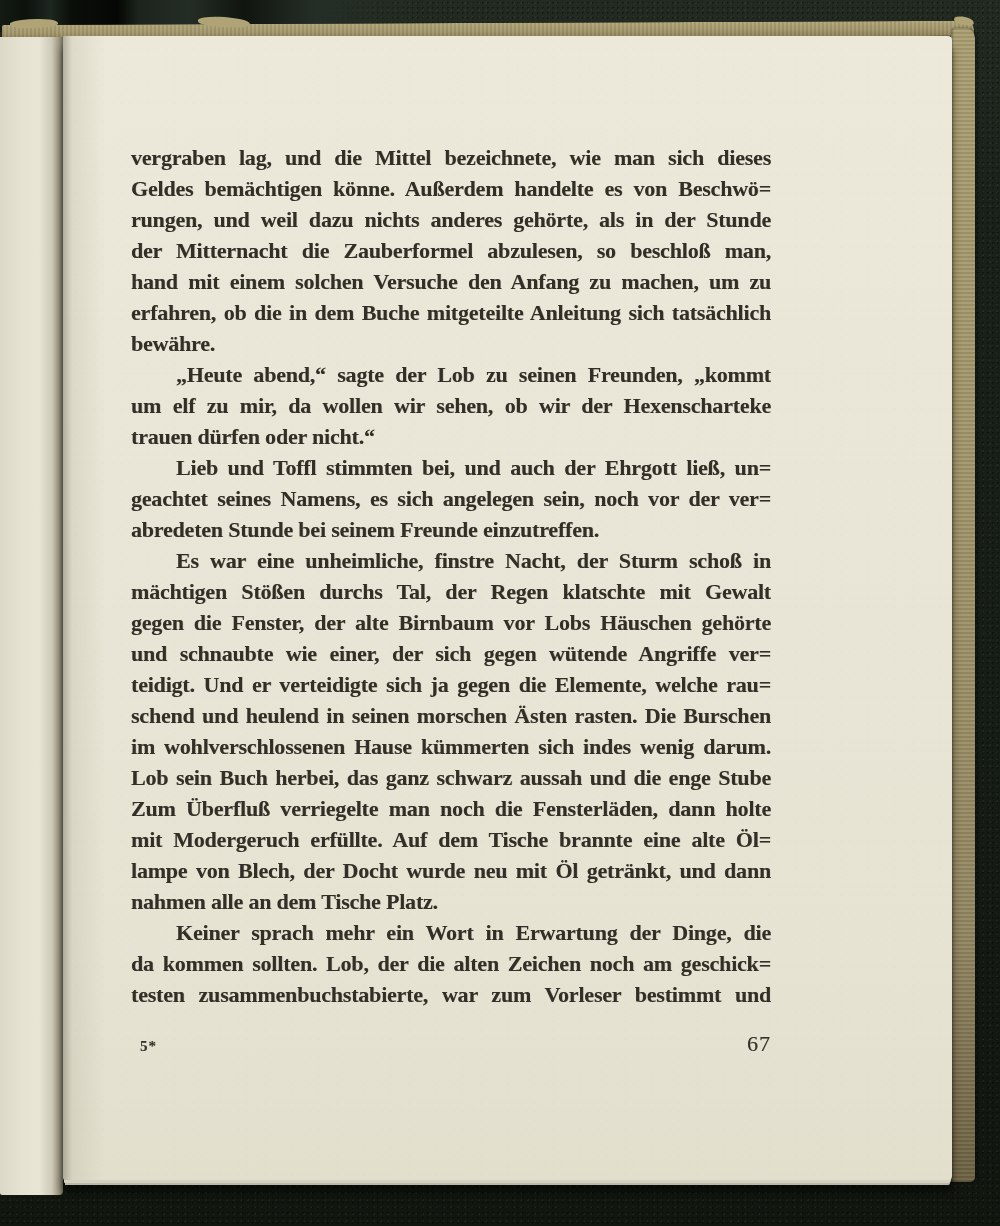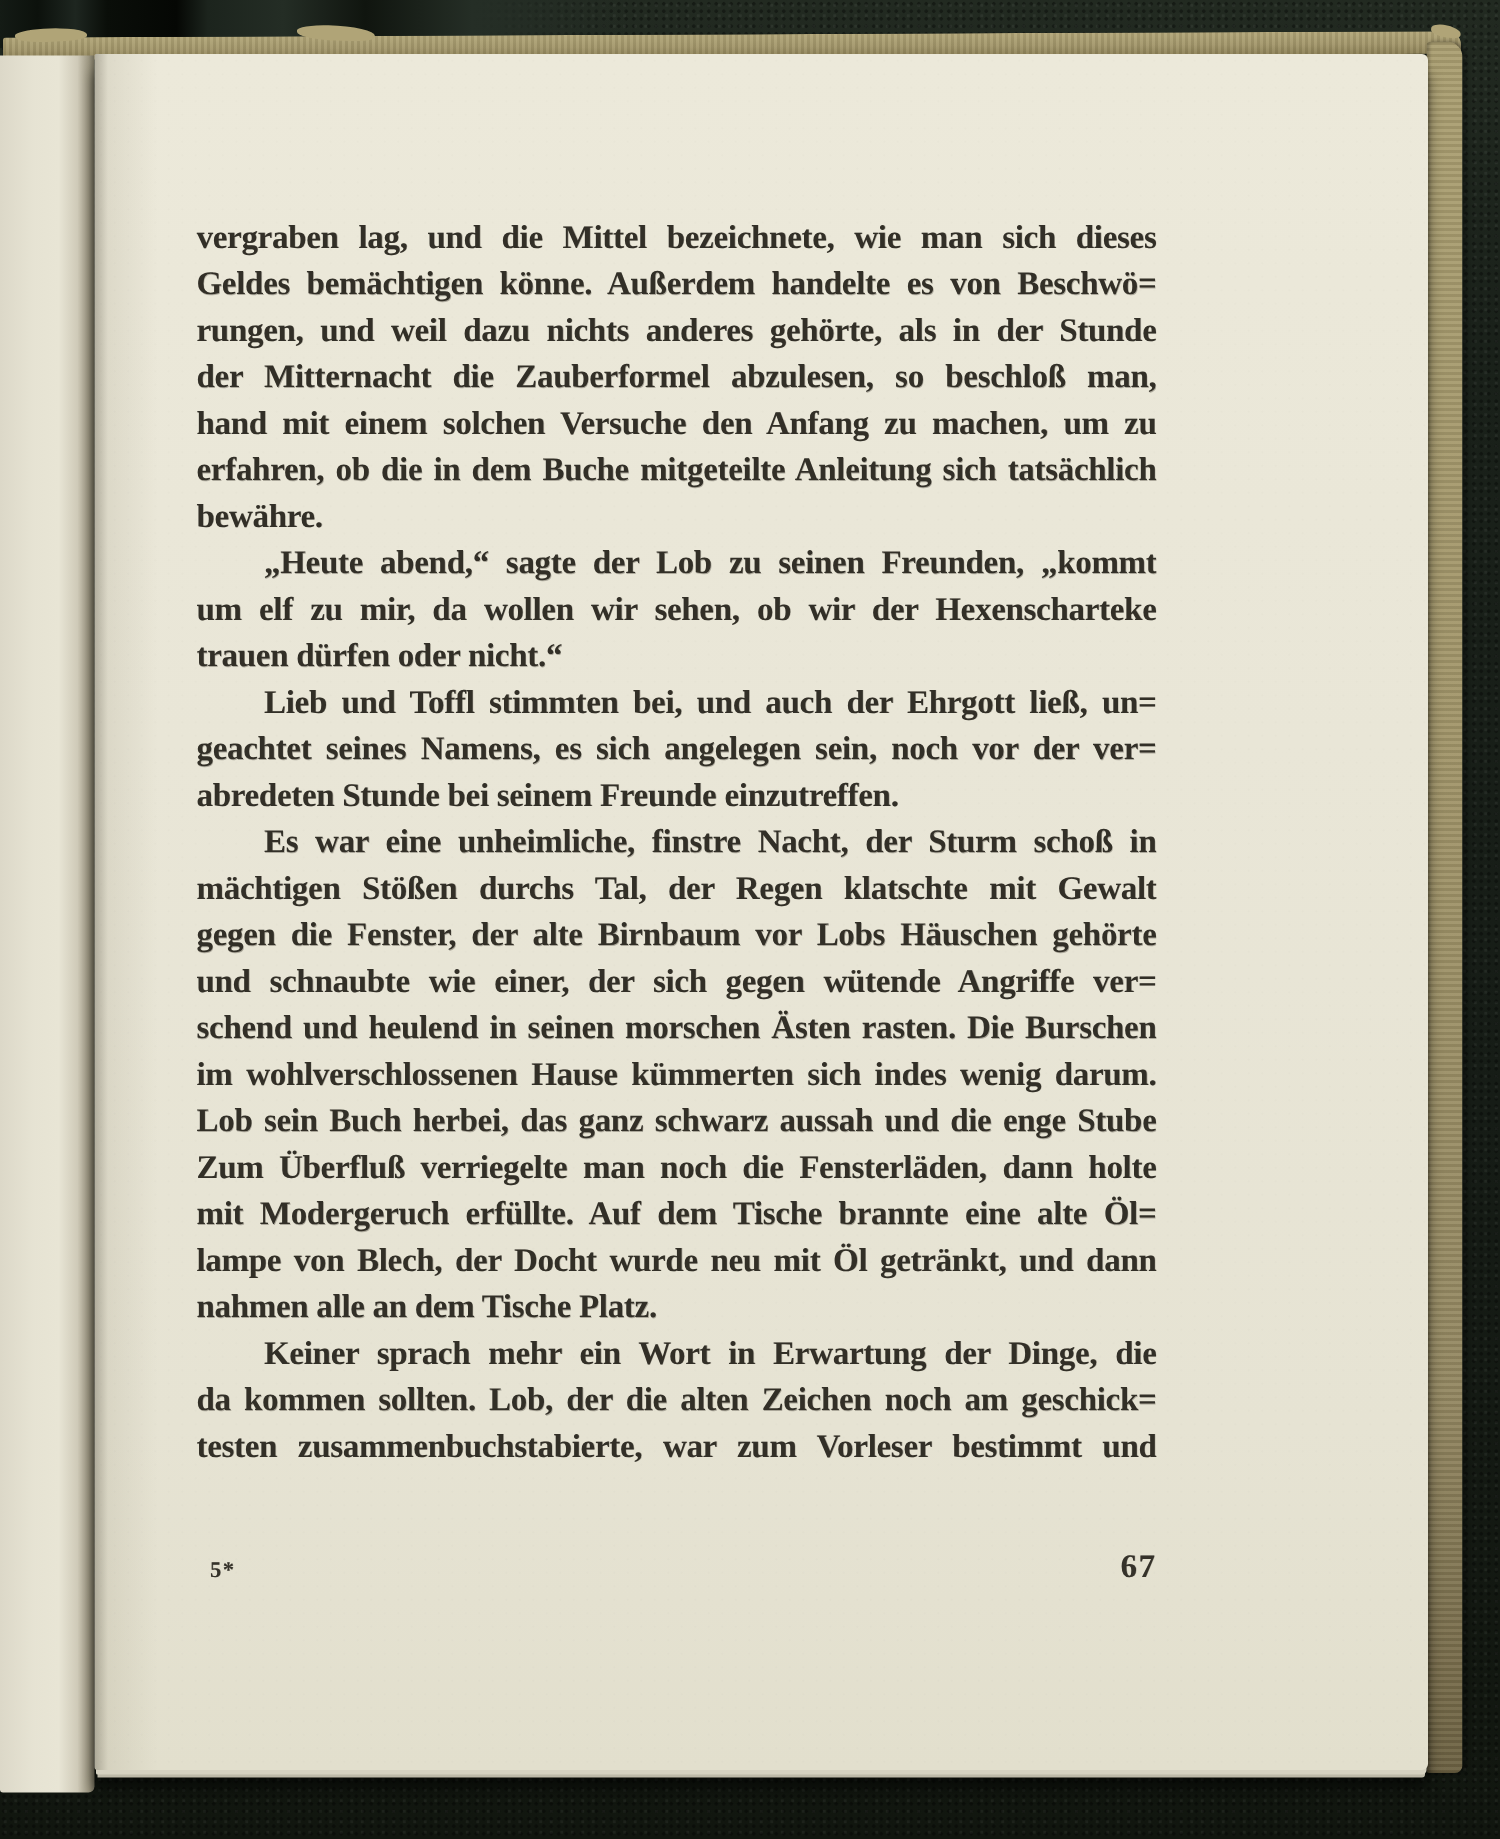--- a/index.html
+++ b/index.html
@@ -134,21 +134,21 @@
   }
   .sig {
     font-size: 15px;
     font-weight: bold;
     padding-left: 9px;
     letter-spacing: 1px;
     text-shadow: 0.3px 0.3px 0 rgba(60,55,45,0.35);
   }
   .pageno {
     font-size: 22px;
-    font-weight: bold;
+    font-weight: normal;
     letter-spacing: 1px;
     text-shadow: 0.4px 0.4px 0 rgba(60,55,45,0.35);
   }
 </style>
 </head>
 <body>
 
 <div class="scene">
 
   <div class="spine-top"></div>
@@ -176,20 +176,21 @@
         <div class="line indent">„Heute abend,“ sagte der Lob zu seinen Freunden, „kommt</div>
         <div class="line">um elf zu mir, da wollen wir sehen, ob wir der Hexenscharteke</div>
         <div class="line end">trauen dürfen oder nicht.“</div>
         <div class="line indent">Lieb und Toffl stimmten bei, und auch der Ehrgott ließ, un=</div>
         <div class="line">geachtet seines Namens, es sich angelegen sein, noch vor der ver=</div>
         <div class="line end">abredeten Stunde bei seinem Freunde einzutreffen.</div>
         <div class="line indent">Es war eine unheimliche, finstre Nacht, der Sturm schoß in</div>
         <div class="line">mächtigen Stößen durchs Tal, der Regen klatschte mit Gewalt</div>
         <div class="line">gegen die Fenster, der alte Birnbaum vor Lobs Häuschen gehörte</div>
         <div class="line">und schnaubte wie einer, der sich gegen wütende Angriffe ver=</div>
+        <div class="line">teidigt. Und er verteidigte sich ja gegen die Elemente, welche rau=</div>
         <div class="line">schend und heulend in seinen morschen Ästen rasten. Die Burschen</div>
         <div class="line">im wohlverschlossenen Hause kümmerten sich indes wenig darum.</div>
         <div class="line">Lob sein Buch herbei, das ganz schwarz aussah und die enge Stube</div>
         <div class="line">Zum Überfluß verriegelte man noch die Fensterläden, dann holte</div>
         <div class="line">mit Modergeruch erfüllte. Auf dem Tische brannte eine alte Öl=</div>
         <div class="line">lampe von Blech, der Docht wurde neu mit Öl getränkt, und dann</div>
         <div class="line end">nahmen alle an dem Tische Platz.</div>
         <div class="line indent">Keiner sprach mehr ein Wort in Erwartung der Dinge, die</div>
         <div class="line">da kommen sollten. Lob, der die alten Zeichen noch am geschick=</div>
         <div class="line">testen zusammenbuchstabierte, war zum Vorleser bestimmt und</div>

